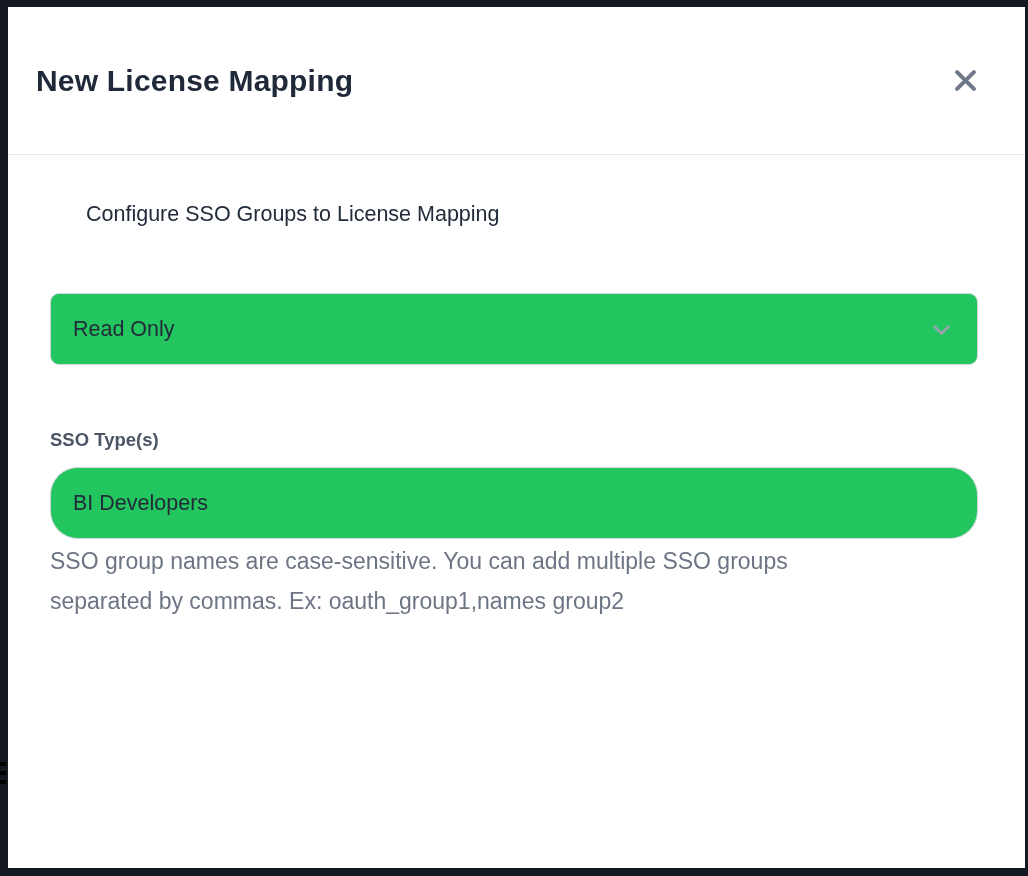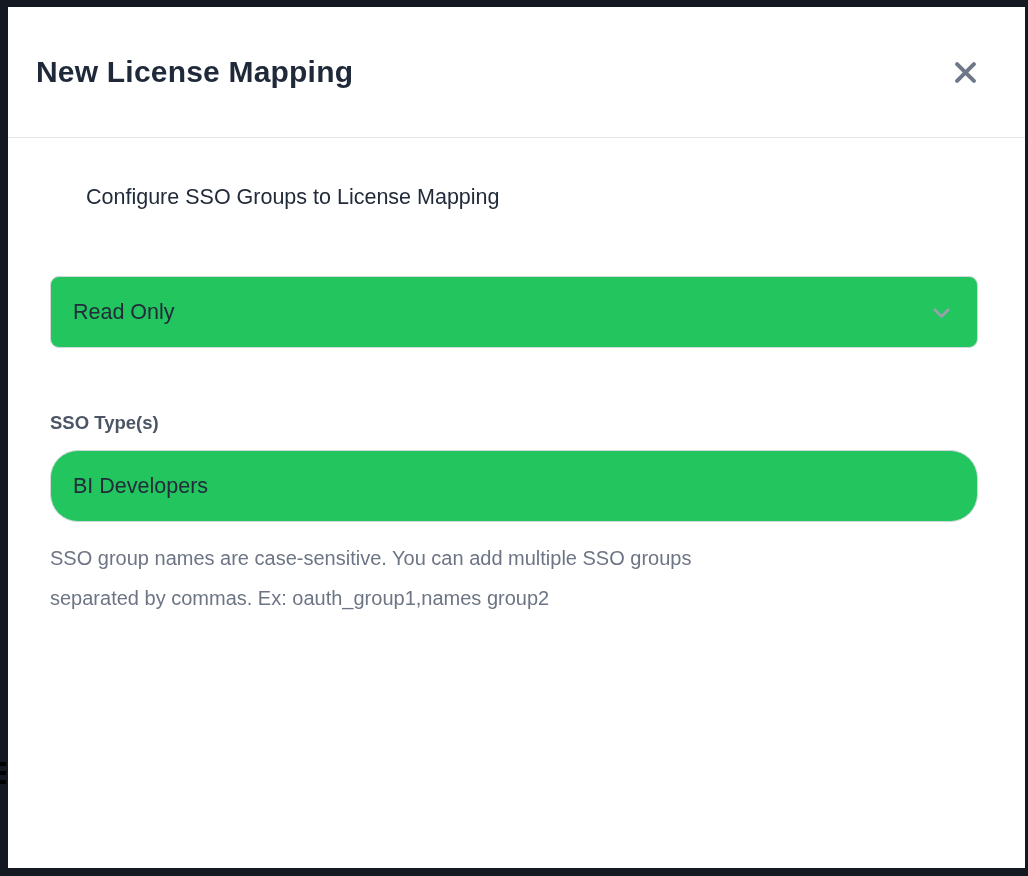--- a/index.html
+++ b/index.html
@@ -41,21 +41,21 @@
     right: 3px;
     bottom: 8px;
     background: #ffffff;
     z-index: 1;
   }
 
   .modal-header {
     display: flex;
     align-items: center;
     justify-content: space-between;
-    height: 131px;
+    height: 148px;
     padding: 0 42px 0 28px;
     border-bottom: 1px solid #e7e8ec;
   }
 
   .modal-title {
     font-size: 30px;
     font-weight: 700;
     color: #1f2939;
     letter-spacing: 0.2px;
   }
@@ -109,23 +109,23 @@
     justify-content: space-between;
     cursor: pointer;
     margin-bottom: 62px;
   }
 
   .select-box .chevron { flex: 0 0 auto; line-height: 0; }
 
   input.control { outline: none; border-radius: 28px; }
 
   .help-text {
-    margin-top: 16px;
+    margin-top: 2px;
     max-width: 880px;
-    font-size: 20px;
+    font-size: 23px;
     color: #6d7584;
     line-height: 40px;
   }
 </style>
 </head>
 <body>
 
 <div class="backdrop">
 
   <div class="edge-mark">

